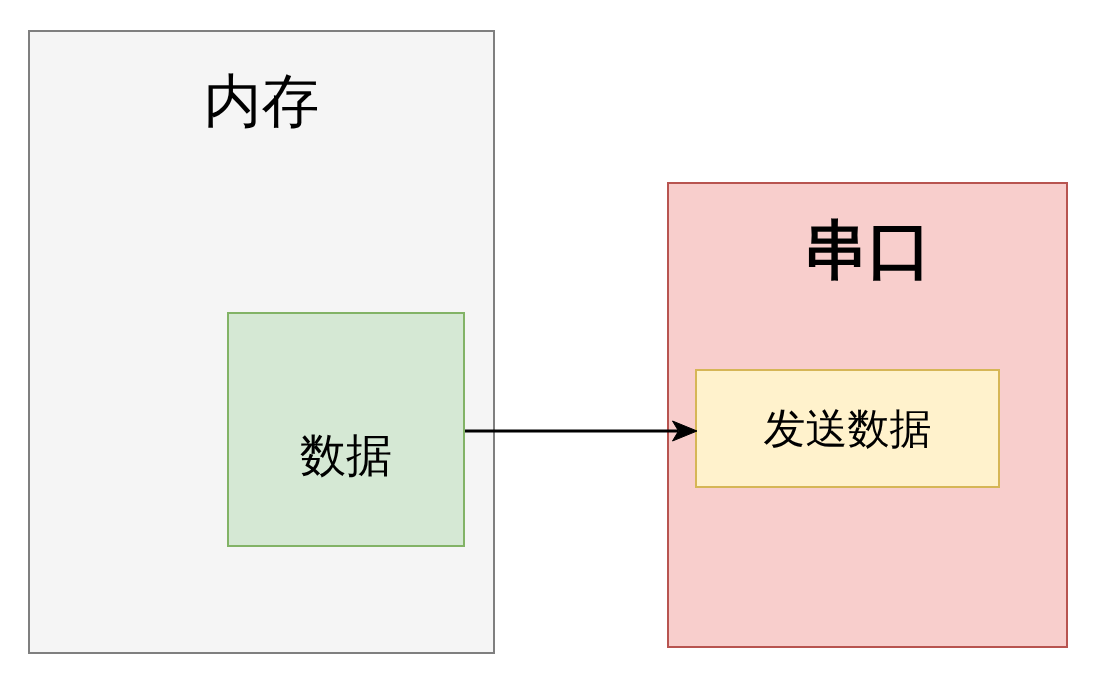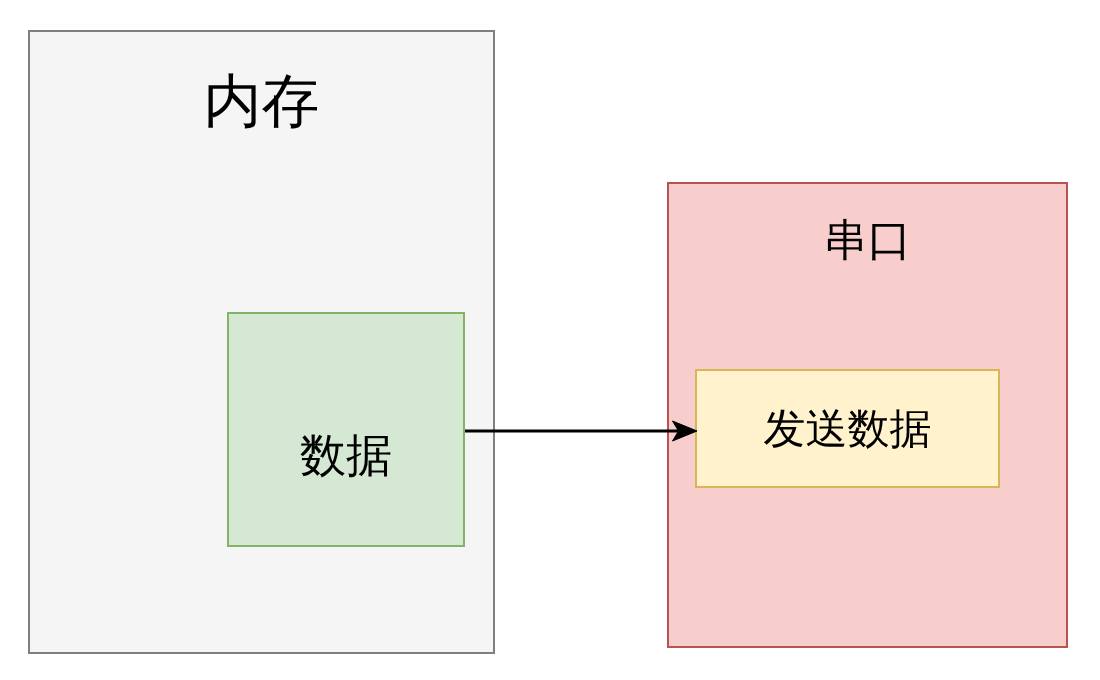--- a/index.html
+++ b/index.html
@@ -25,21 +25,21 @@
     text-align: center;
     color: #000000;
     line-height: 1;
     white-space: nowrap;
   }
   #memory-box   { left: 28px;  top: 30px;  width: 467px; height: 624px; }
   #memory-title { left: 28px;  top: 72px;  width: 467px; font-size: 58px; }
   #data-box     { left: 227px; top: 312px; width: 238px; height: 235px; }
   #data-label   { left: 227px; top: 432px; width: 238px; font-size: 46px; }
   #serial-box   { left: 667px; top: 182px; width: 401px; height: 466px; }
-  #serial-title { left: 667px; top: 218px; width: 401px; font-size: 44px; }
+  #serial-title { left: 667px; top: 218px; width: 401px; font-size: 64px; font-weight: bold; }
   #register-box { left: 695px; top: 369px; width: 305px; height: 119px; }
   #register-label {
     left: 695px; top: 369px; width: 305px; height: 119px;
     position: absolute;
     display: flex;
     flex-direction: column;
     justify-content: center;
     align-items: center;
     font-size: 42px;
     line-height: 1.33;

